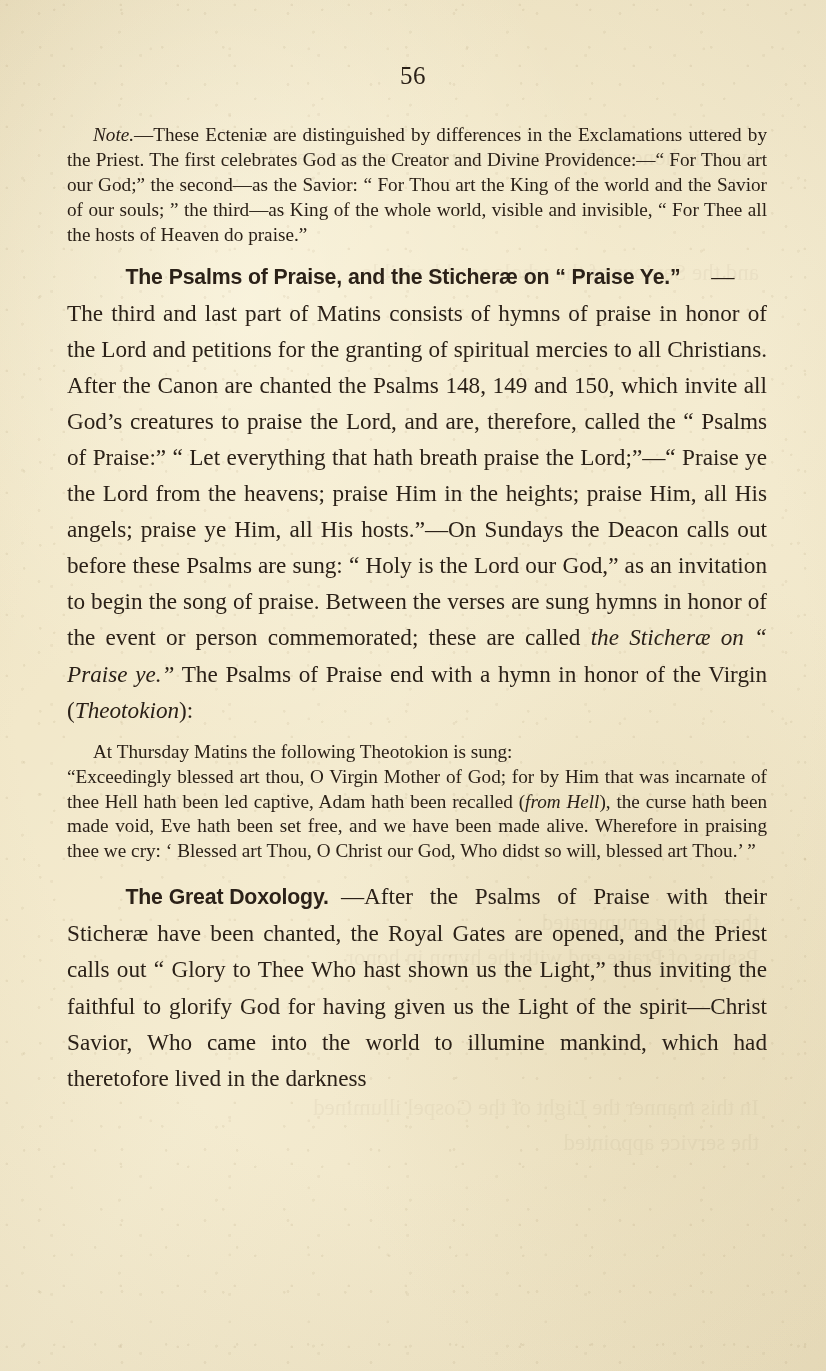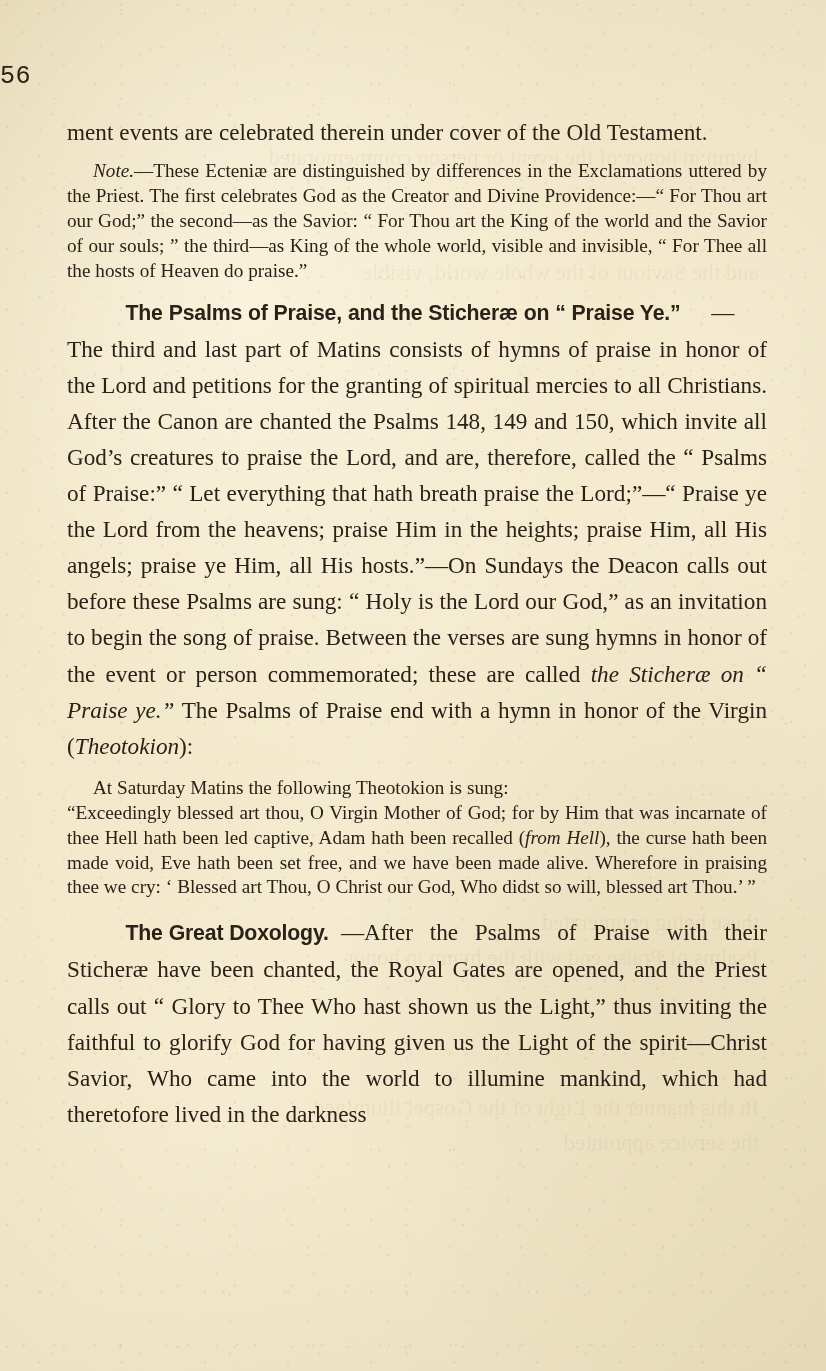--- a/index.html
+++ b/index.html
@@ -66,24 +66,24 @@
     text-align: justify;
     white-space: nowrap;
     overflow: hidden;
   }
 
   .folio {
     position: absolute;
     top: 62px;
     left: 0;
     width: 826px;
-    text-align: left;
+    text-align: center;
     font-size: 25px;
     letter-spacing: 0.5px;
-    font-family: Liberation Mono, monospace;
+    font-family: Liberation Serif, serif;
   }
 
   .textblock {
     position: absolute;
     left: 67px;
     top: 114px;
     width: 700px;
   }
 
   
@@ -142,38 +142,37 @@
       <div class="bl" style="top: 1090px;">In this manner the Light of the Gospel illumined</div>
       <div class="bl" style="top: 1125px;">the service appointed</div>
     </div>
 
   <div class="grain"></div>
 
   <div class="folio">56</div>
 
   <div class="textblock">
 
-    <p class="body">ment events are celebrated therein under cover of the Old Testament.</p>
 
 
     <div class="gap-note"></div>
 
     <p class="small indent">
       <span class="ital">Note.</span><span>—</span><span>These Ecteniæ are distinguished by differences in the Exclamations uttered by the Priest.  The first celebrates God as the Creator and Divine Providence:—“ For Thou art our God;” the second—as the Savior: “ For Thou art the King of the world and the Savior of our souls; ” the third—as King of the whole world, visible and invisible, “ For Thee all the hosts of Heaven do praise.”</span>
     </p>
 
     <div class="gap-head"></div>
 
     <p class="body indent">
       <span class="runhead">The Psalms of Praise, and the Sticheræ on “ Praise Ye.”</span><span>—</span><span>The third and last part of Matins consists of hymns of praise in honor of the Lord and petitions for the granting of spiritual mercies to all Christians.  After the Canon are chanted the Psalms 148, 149 and 150, which invite all God’s creatures to praise the Lord, and are, therefore, called the “ Psalms of Praise:” “ Let everything that hath breath praise the Lord;”—“ Praise ye the Lord from the heavens; praise Him in the heights; praise Him, all His angels; praise ye Him, all His hosts.”—On Sundays the Deacon calls out before these Psalms are sung: “ Holy is the Lord our God,” as an invitation to begin the song of praise.  Between the verses are sung hymns in honor of the event or person commemorated; these are called </span><span class="ital">the Sticheræ on “ Praise ye.”</span><span>  The Psalms of Praise end with a hymn in honor of the Virgin (</span><span class="ital">Theotokion</span><span>):</span>
     </p>
 
     <div class="gap-quote"></div>
 
-    <p class="small indent">At Saturday Matins the following Theotokion is sung:</p>
+    <p class="small indent">At Thursday Matins the following Theotokion is sung:</p>
     <p class="small">
       <span>“Exceedingly blessed art thou, O Virgin Mother of God; for by Him that was incarnate of thee Hell hath been led captive, Adam hath been recalled (</span><span class="ital">from Hell</span><span>), the curse hath been made void, Eve hath been set free, and we have been made alive.  Wherefore in praising thee we cry: ‘ Blessed art Thou, O Christ our God, Who didst so will, blessed art Thou.’ ”</span>
     </p>
 
     <div class="gap-dox"></div>
 
     <p class="body indent">
       <span class="runhead">The Great Doxology.</span><span>—</span><span>After the Psalms of Praise with their Sticheræ have been chanted, the Royal Gates are opened, and the Priest calls out “ Glory to Thee Who hast shown us the Light,” thus inviting the faithful to glorify God for having given us the Light of the spirit—Christ Savior, Who came into the world to illumine mankind, which had theretofore lived in the darkness</span>
     </p>
 

